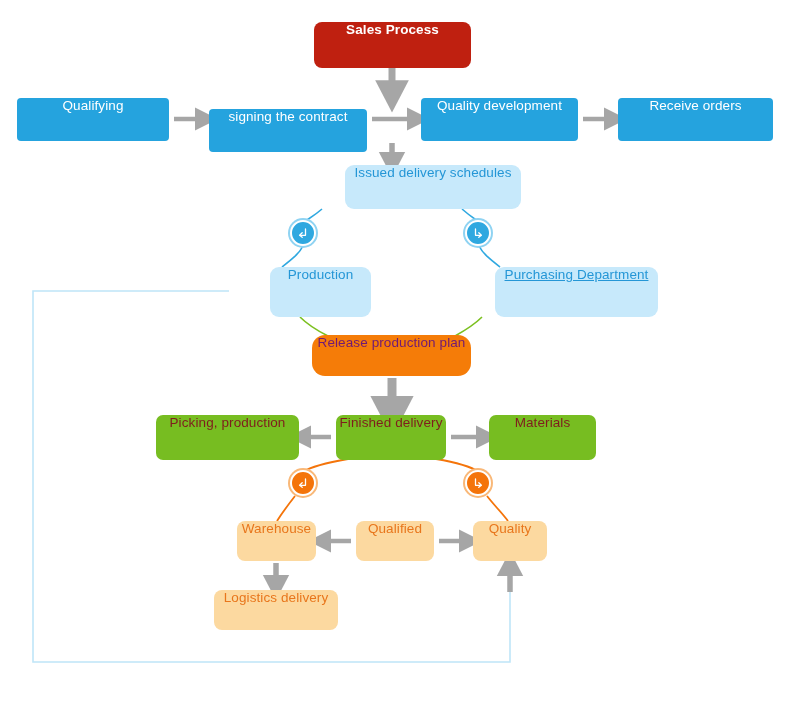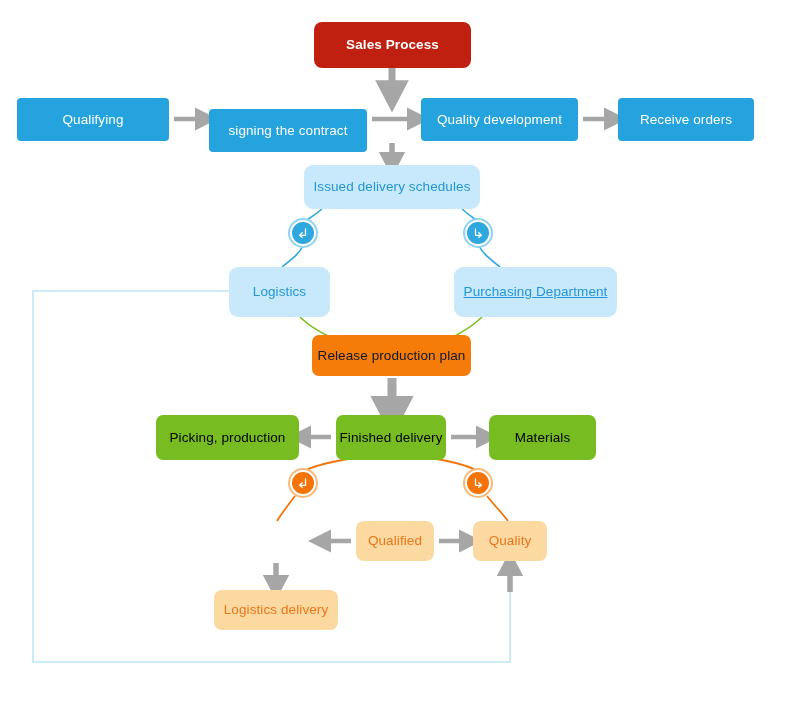--- a/index.html
+++ b/index.html
@@ -23,21 +23,20 @@
     left: 0;
     top: 0;
     width: 790px;
     height: 725px;
     pointer-events: none;
   }
   .node {
     position: absolute;
     box-sizing: border-box;
     display: flex;
-    align-items: center;
     justify-content: center;
     text-align: center;
     border-radius: 7px;
     line-height: 1.15;
     white-space: nowrap;
     letter-spacing: 0.1px;
   }
   
   .n-red {
     background: #bf2010;
@@ -50,30 +49,31 @@
     background: #25a3de;
     color: #ffffff;
     font-size: 13.5px;
     border-radius: 4px;
   }
   .n-lightblue {
     background: #c7e9fb;
     color: #2496d6;
     font-size: 13.5px;
     border-radius: 9px;
+    margin-left: 41px;
   }
   .n-orange {
     background: #f57c08;
-    color: #0f172a;
-    font-size: 13.5px;
-    border-radius: 7px;
+    color: #701a75;
+    font-size: 13.5px;
+    border-radius: 13px;
   }
   .n-green {
     background: #77bd21;
-    color: #000000;
+    color: #7f1d1d;
     font-size: 13.5px;
     border-radius: 7px;
   }
   .n-tan {
     background: #fcd9a0;
     color: #e8761c;
     font-size: 13.5px;
     border-radius: 8px;
   }
   
@@ -199,30 +199,30 @@
   </div>
 
   <div class="node n-blue" style="left:209px; top:98px; width:158px; height:43px;margin-top:11px;">
     <span>signing the contract</span>
   </div>
 
   <div class="node n-blue" style="left:421px; top:98px; width:157px; height:43px;">
     <span>Quality development</span>
   </div>
 
-  <div class="node n-blue" style="left:618px; top:98px; width:136px; height:43px;">
+  <div class="node n-blue" style="left:618px; top:98px; width:155px; height:43px;">
     <span>Receive orders</span>
   </div>
 
   <div class="node n-lightblue" style="left:304px; top:165px; width:176px; height:44px;">
     <span>Issued delivery schedules</span>
   </div>
 
   <div class="node n-lightblue" style="left:229px; top:267px; width:101px; height:50px;">
-    <span>Logistics</span>
+    <span>Production</span>
   </div>
 
   <div class="node n-lightblue" style="left:454px; top:267px; width:163px; height:50px;text-decoration:underline;">
     <span>Purchasing Department</span>
   </div>
 
   <div class="node n-orange" style="left:312px; top:335px; width:159px; height:41px;">
     <span>Release production plan</span>
   </div>
 
@@ -231,20 +231,23 @@
   </div>
 
   <div class="node n-green" style="left:336px; top:415px; width:110px; height:45px;">
     <span>Finished delivery</span>
   </div>
 
   <div class="node n-green" style="left:489px; top:415px; width:107px; height:45px;">
     <span>Materials</span>
   </div>
 
+  <div class="node n-tan" style="left:237px; top:521px; width:79px; height:40px;">
+    <span>Warehouse</span>
+  </div>
 
   <div class="node n-tan" style="left:356px; top:521px; width:78px; height:40px;">
     <span>Qualified</span>
   </div>
 
   <div class="node n-tan" style="left:473px; top:521px; width:74px; height:40px;">
     <span>Quality</span>
   </div>
 
   <div class="node n-tan" style="left:214px; top:590px; width:124px; height:40px;">

